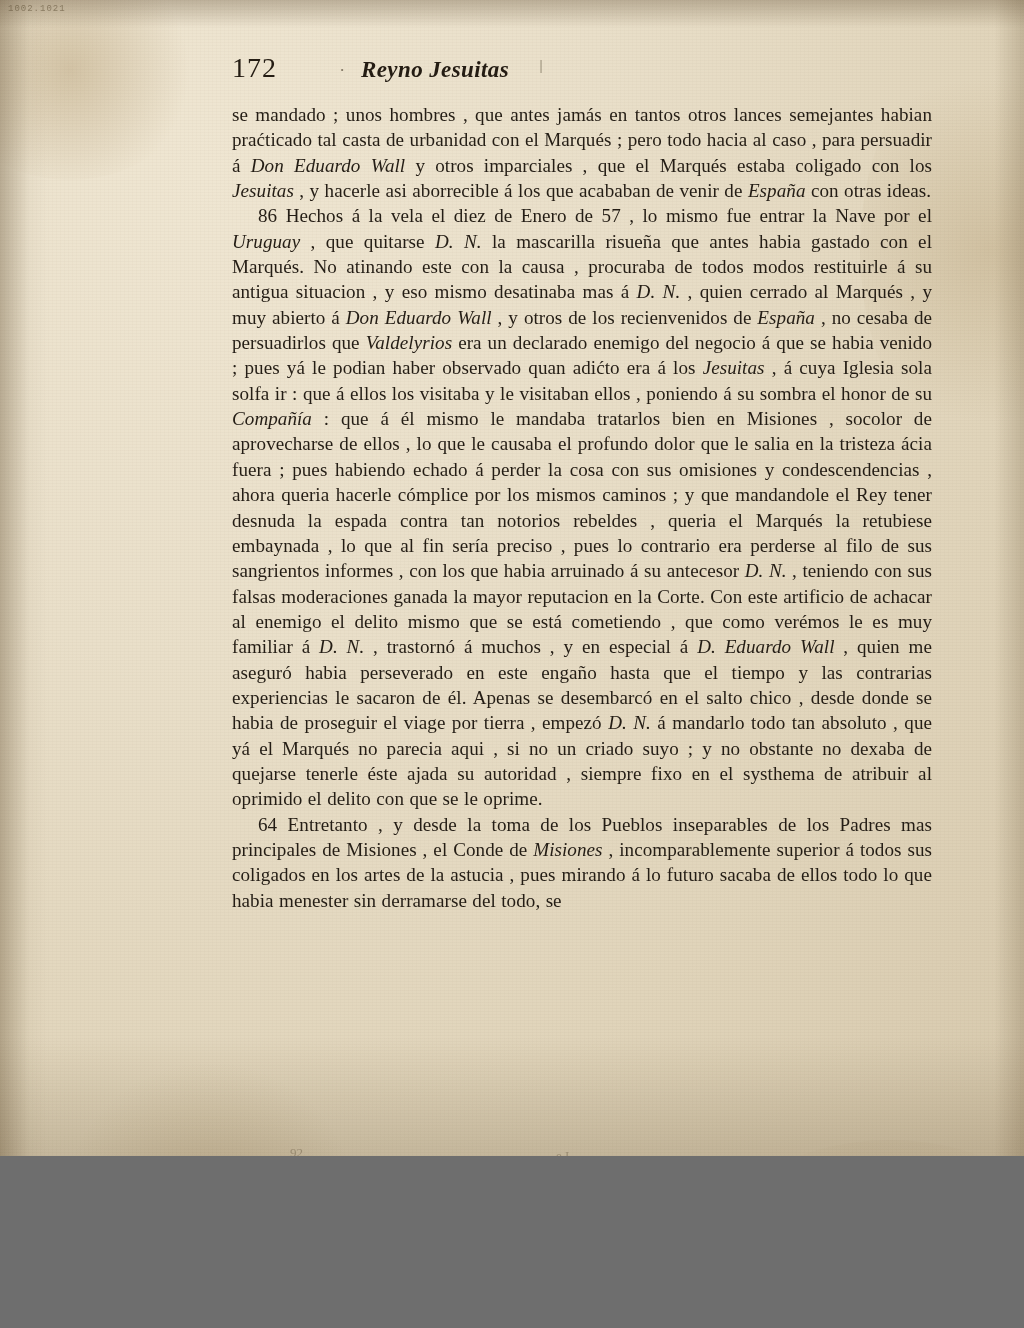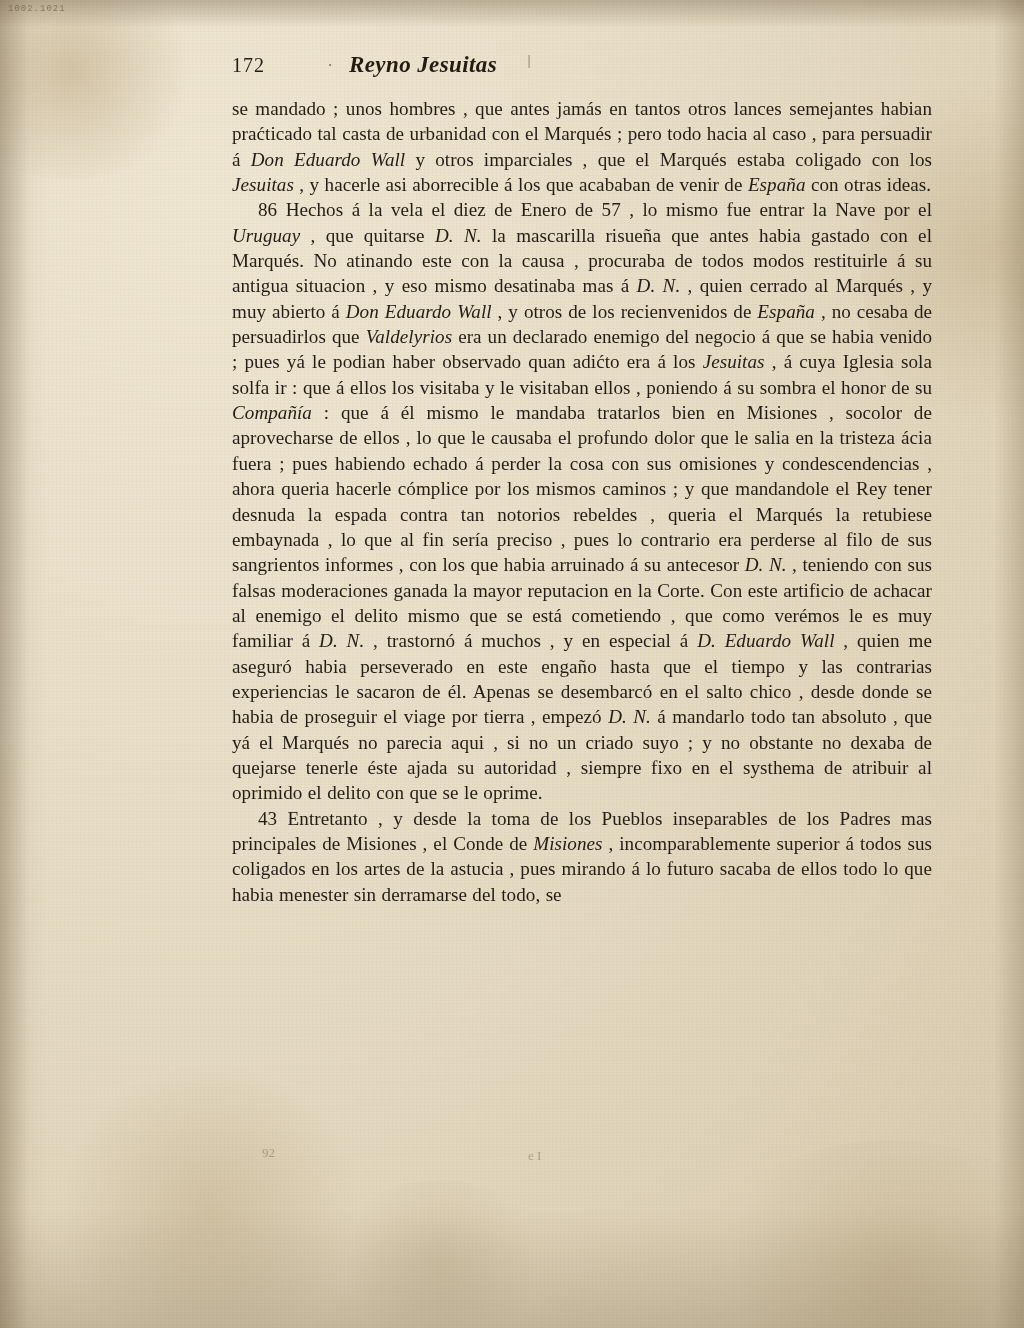--- a/index.html
+++ b/index.html
@@ -10,21 +10,21 @@
   body {
     width: 1024px;
     height: 1328px;
     overflow: hidden;
     font-family: "Liberation Serif", serif;
   }
 
   #page {
     position: relative;
     width: 1024px;
-    height: 1328px;
+    height: 1156px;
     background:
       radial-gradient(ellipse at 20% 15%, #efe6d2 0%, #e9dfc9 35%, #e0d4ba 70%, #d6c8ac 100%);
     overflow: hidden;
   }
 
   
   .stain {
     position: absolute;
     border-radius: 50%;
     pointer-events: none;
@@ -77,21 +77,21 @@
     width: 700px;
   }
 
   .header-line {
     display: flex;
     align-items: baseline;
     margin-bottom: 6px;
     color: #2a2118;
   }
   .folio {
-    font-size: 20px;
+    font-size: 28px;
     letter-spacing: 1px;
     font-family: "Liberation Serif", serif;
     color: #241c13;
     text-align: center;
   }
   .running-head {
     margin-left: 84px;
     font-style: italic;
     font-size: 23px;
     font-weight: bold;
@@ -137,20 +137,21 @@
     font-size: 19px;
     color: #241d15;
     padding-right: 6px;
   }
 
   .faint-mark {
     position: absolute;
     color: rgba(80,65,42,0.35);
     font-size: 13px;
     font-family: "Liberation Serif", serif;
+    margin-left: 28px;
   }
   .fm1 { left: 262px; top: 1145px; }
   .fm2 { left: 528px; top: 1148px; }
 
   
   #grain {
     position: absolute;
     inset: 0;
     pointer-events: none;
     background-image:
@@ -182,21 +183,21 @@
     <div class="header-line">
       <span class="folio">172</span>
       <span class="running-head">
         <span class="tick-left">.</span><span>Reyno Jesuitas</span><span class="tick-right">|</span>
       </span>
     </div>
 
     <div class="body-text" id="body-text">
         <p><span>se mandado ; unos hombres , que antes jamás en tantos otros lances semejantes habian praćticado tal casta de urbanidad con el Marqués ; pero todo hacia al caso , para persuadir á </span><span class="it">Don Eduardo Wall</span><span> y otros imparciales , que el Marqués estaba coligado con los </span><span class="it">Jesuitas</span><span> , y hacerle asi aborrecible á los que acababan de venir de </span><span class="it">España</span><span> con otras ideas.</span></p>
         <p><span class="para-indent"></span><span>86  Hechos á la vela el diez de Enero de 57 , lo mismo fue entrar la Nave por el </span><span class="it">Uruguay</span><span> , que quitarse </span><span class="it">D. N.</span><span> la mascarilla risueña que antes habia gastado con el Marqués. No atinando este con la causa , procuraba de todos modos restituirle á su antigua situacion , y eso mismo desatinaba mas á </span><span class="it">D. N.</span><span> , quien cerrado al Marqués , y muy abierto á </span><span class="it">Don Eduardo Wall</span><span> , y otros de los recienvenidos de </span><span class="it">España</span><span> , no cesaba de persuadirlos que </span><span class="it">Valdelyrios</span><span> era un declarado enemigo del negocio á que se habia venido ; pues yá le podian haber observado quan adićto era á los </span><span class="it">Jesuitas</span><span> , á cuya Iglesia sola solfa ir : que á ellos los visitaba y le visitaban ellos , poniendo á su sombra el honor de su </span><span class="it">Compañía</span><span> : que á él mismo le mandaba tratarlos bien en Misiones , socolor de aprovecharse de ellos , lo que le causaba el profundo dolor que le salia en la tristeza ácia fuera ; pues habiendo echado á perder la cosa con sus omisiones y condescendencias , ahora queria hacerle cómplice por los mismos caminos ; y que mandandole el Rey tener desnuda la espada contra tan notorios rebeldes , queria el Marqués la retubiese embaynada , lo que al fin sería preciso , pues lo contrario era perderse al filo de sus sangrientos informes , con los que habia arruinado á su antecesor </span><span class="it">D. N.</span><span> , teniendo con sus falsas moderaciones ganada la mayor reputacion en la Corte. Con este artificio de achacar al enemigo el delito mismo que se está cometiendo , que como verémos le es muy familiar á </span><span class="it">D. N.</span><span> , trastornó á muchos , y en especial á </span><span class="it">D. Eduardo Wall</span><span> , quien me aseguró habia perseverado en este engaño hasta que el tiempo y las contrarias experiencias le sacaron de él. Apenas se desembarcó en el salto chico , desde donde se habia de proseguir el viage por tierra , empezó </span><span class="it">D. N.</span><span> á mandarlo todo tan absoluto , que yá el Marqués no parecia aqui , si no un criado suyo ; y no obstante no dexaba de quejarse tenerle éste ajada su autoridad , siempre fixo en el systhema de atribuir al oprimido el delito con que se le oprime.</span></p>
-        <p><span class="para-indent"></span><span>43  Entretanto , y desde la toma de los Pueblos inseparables de los Padres mas principales de Misiones , el Conde de </span><span class="it">Misiones</span><span> , incomparablemente superior á todos sus coligados en los artes de la astucia , pues mirando á lo futuro sacaba de ellos todo lo que habia menester sin derramarse del todo, se</span></p>
+        <p><span class="para-indent"></span><span>64  Entretanto , y desde la toma de los Pueblos inseparables de los Padres mas principales de Misiones , el Conde de </span><span class="it">Misiones</span><span> , incomparablemente superior á todos sus coligados en los artes de la astucia , pues mirando á lo futuro sacaba de ellos todo lo que habia menester sin derramarse del todo, se</span></p>
       </div>
 
   </div>
 
   <div class="faint-mark fm1">92</div>
   <div class="faint-mark fm2">e I</div>
 
   <div id="grain"></div>
 </div>
 

